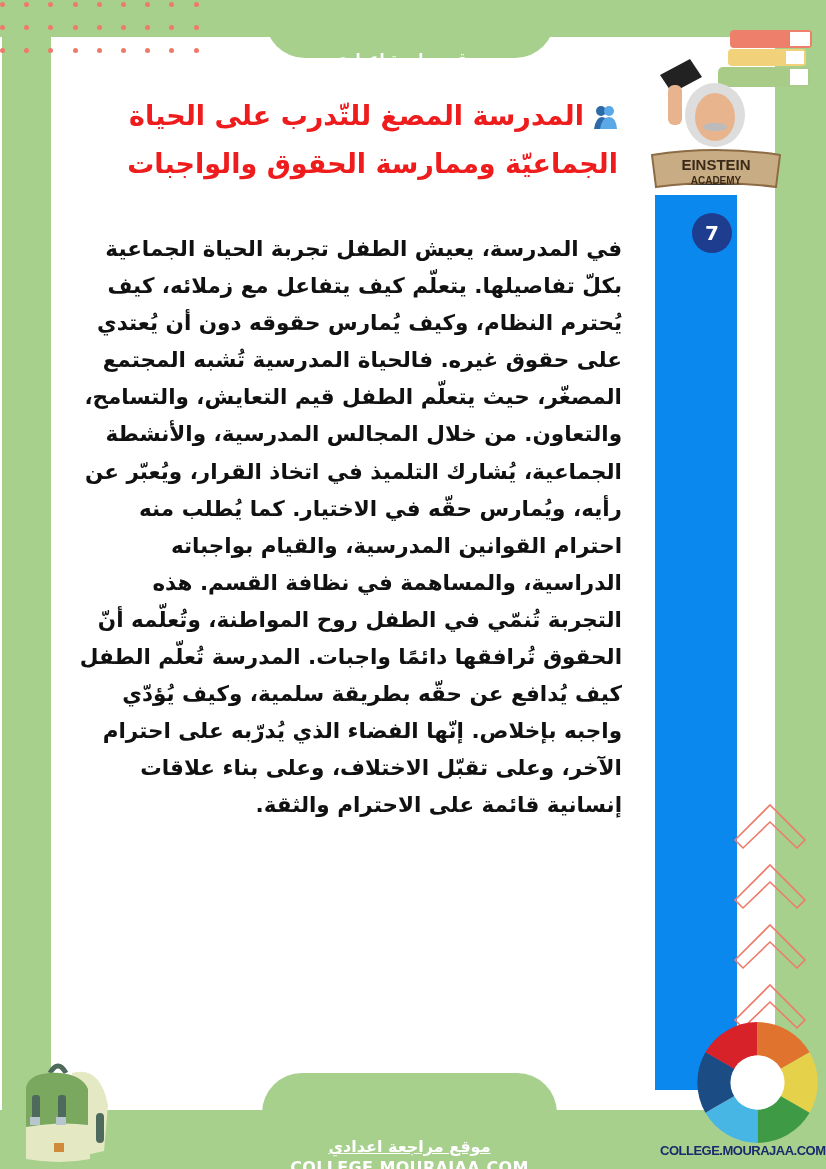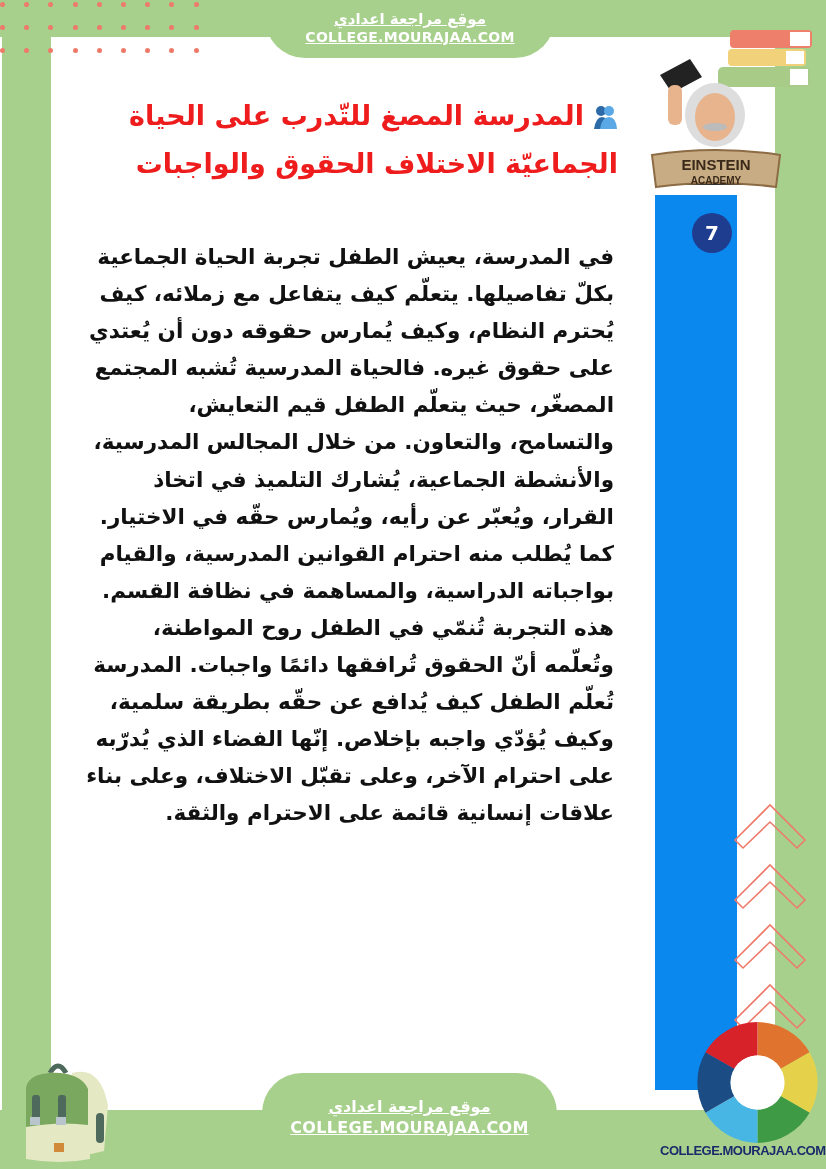--- a/index.html
+++ b/index.html
@@ -7,32 +7,32 @@
   .green { background:#a8d08d; position:absolute; }
   #top-band { left:0; top:0; width:826px; height:37px; }
   #left-strip { left:2px; top:0; width:49px; height:1169px; }
   #right-strip { left:775px; top:0; width:51px; height:1169px; }
   #bottom-band { left:0; top:1110px; width:826px; height:59px; }
   .dots { position:absolute; left:0; top:0; width:260px; height:55px; }
   .dot { position:absolute; width:5px; height:5px; border-radius:50%; background:#ee7a6a; }
   .tab { position:absolute; background:#a8d08d; border-radius:34px; text-align:center; color:#fff; }
   #top-tab { left:265px; top:-30px; width:290px; height:88px; border-radius:0 0 40px 40px; }
   #bottom-tab { left:262px; top:1073px; width:295px; height:110px; border-radius:40px 40px 0 0; }
-  .tab .ar { display:block; font-size:15px; font-weight:bold; text-decoration:underline; line-height:18px; }
+  .tab .ar { display:block; font-size:15px; font-weight:bold; text-decoration:underline; line-height:18px;margin-top:40px; }
   .tab .en { display:block; font-size:14px; font-weight:bold; text-decoration:underline; line-height:18px; letter-spacing:0.3px; }
   #top-tab .inner { position:absolute; left:0; right:0; top:40px; }
   #bottom-tab .inner { position:absolute; left:0; right:0; top:24px; }
   #bottom-tab .ar { font-size:16px; line-height:20px; }
   #bottom-tab .en { font-size:16px; line-height:22px; }
   #blue-bar { position:absolute; left:655px; top:195px; width:82px; height:895px; background:#0a88ee; }
   #page-num { position:absolute; left:692px; top:213px; width:40px; height:40px; border-radius:50%; background:#1f3d8f; color:#fff; font-size:20px; font-weight:bold; text-align:center; line-height:40px; }
   #title { position:absolute; left:100px; top:92px; width:518px; direction:rtl; text-align:right; color:#ee1c1c; font-size:27px; font-weight:bold; line-height:48px; }
   #title .hug { display:inline-block; width:26px; height:26px; vertical-align:middle; margin-left:8px; }
   #body-text { position:absolute; left:76px; top:230px; width:546px; direction:rtl; text-align:right; color:#111; font-size:21.5px; font-weight:bold; line-height:37.1px; }
-  #body-text p { margin:8px; }
+  #body-text p { margin:0; }
   #einstein { position:absolute; left:640px; top:15px; width:180px; height:180px; }
   #chevrons { position:absolute; left:730px; top:790px; width:80px; height:250px; }
   #wheel { position:absolute; left:695px; top:1020px; width:125px; height:125px; }
   #bottom-logo-text { position:absolute; left:660px; top:1143px; width:160px; text-align:center; color:#1a2a6a; font-family:"Liberation Sans", sans-serif; font-size:13px; font-weight:bold; letter-spacing:-0.5px; }
   #backpack { position:absolute; left:20px; top:1055px; width:95px; height:114px; }
 </style>
 </head>
 <body>
 
 <div id="top-band" class="green"></div>
@@ -109,21 +109,21 @@
 
 <div id="title">
   <div>
     <svg class="hug" viewBox="0 0 26 26">
       <circle cx="9" cy="6" r="5" fill="#2d6aa8"></circle>
       <circle cx="17" cy="6" r="5" fill="#5aa9e6"></circle>
       <path d="M2 24 Q4 12 10 12 Q16 12 18 24 Z" fill="#2d6aa8"></path>
       <path d="M8 24 Q10 12 17 12 Q24 12 25 24 Z" fill="#5aa9e6"></path>
     </svg><span>المدرسة المصغ للتّدرب على الحياة</span>
   </div>
-  <div>الجماعيّة الاختلاف الحقوق والواجبات</div>
+  <div>الجماعيّة وممارسة الحقوق والواجبات</div>
 </div>
 
 <div id="body-text">
   <p>في المدرسة، يعيش الطفل تجربة الحياة الجماعية بكلّ تفاصيلها. يتعلّم كيف يتفاعل مع زملائه، كيف يُحترم النظام، وكيف يُمارس حقوقه دون أن يُعتدي على حقوق غيره. فالحياة المدرسية تُشبه المجتمع المصغّر، حيث يتعلّم الطفل قيم التعايش، والتسامح، والتعاون. من خلال المجالس المدرسية، والأنشطة الجماعية، يُشارك التلميذ في اتخاذ القرار، ويُعبّر عن رأيه، ويُمارس حقّه في الاختيار. كما يُطلب منه احترام القوانين المدرسية، والقيام بواجباته الدراسية، والمساهمة في نظافة القسم. هذه التجربة تُنمّي في الطفل روح المواطنة، وتُعلّمه أنّ الحقوق تُرافقها دائمًا واجبات. المدرسة تُعلّم الطفل كيف يُدافع عن حقّه بطريقة سلمية، وكيف يُؤدّي واجبه بإخلاص. إنّها الفضاء الذي يُدرّبه على احترام الآخر، وعلى تقبّل الاختلاف، وعلى بناء علاقات إنسانية قائمة على الاحترام والثقة.</p>
 </div>
 
 <svg id="chevrons" viewBox="0 0 80 250" fill="none" stroke="#ee7a6a" stroke-width="1.6">
   <path d="M5 50 L40 15 L75 50 L67 58 L40 32 L13 58 Z"></path>
   <path d="M5 110 L40 75 L75 110 L67 118 L40 92 L13 118 Z"></path>
   <path d="M5 170 L40 135 L75 170 L67 178 L40 152 L13 178 Z"></path>

